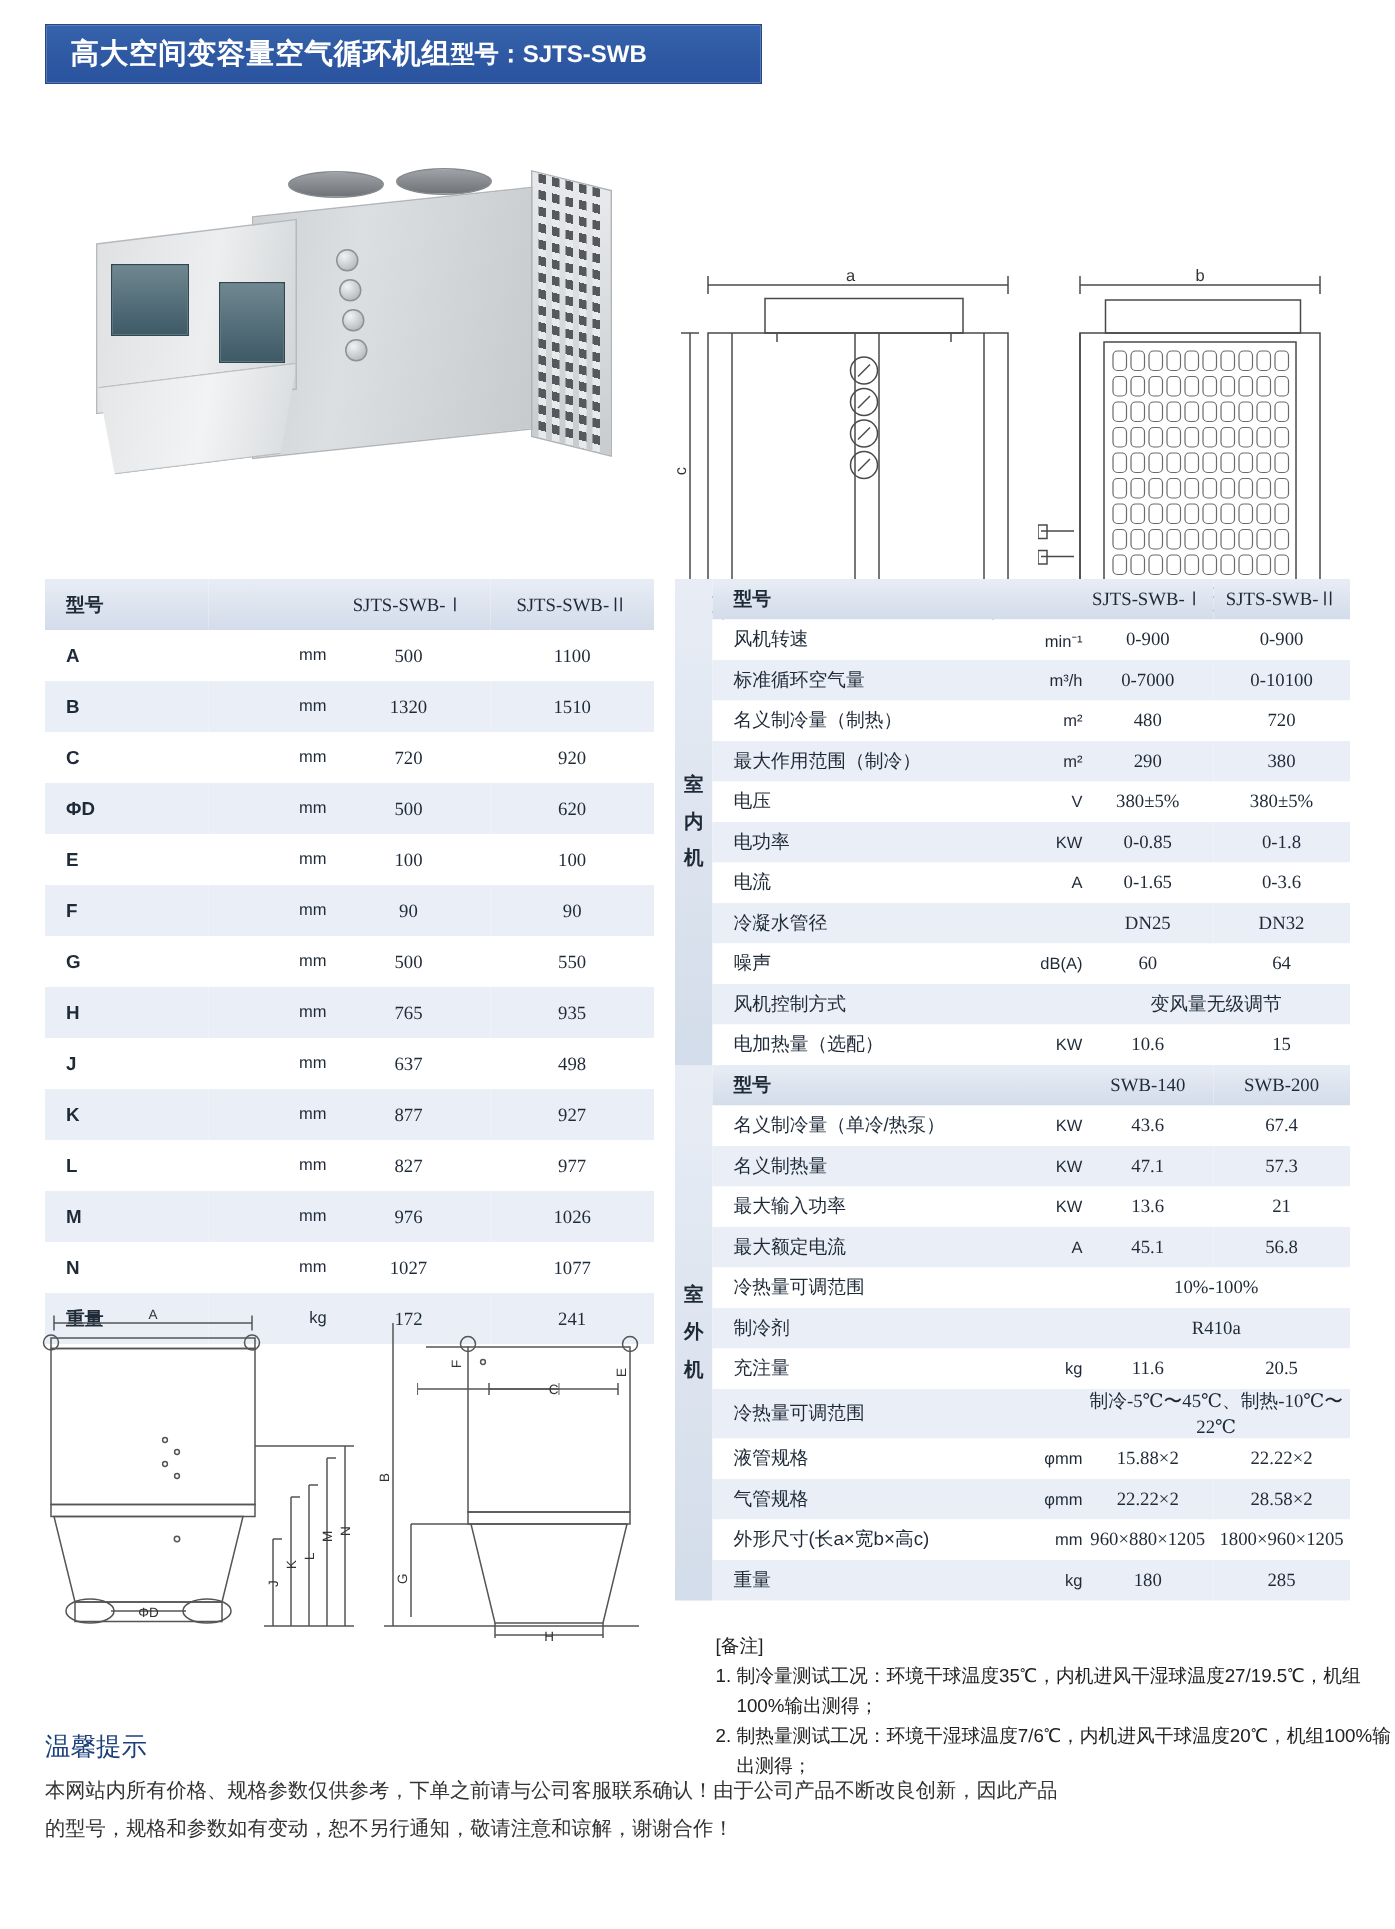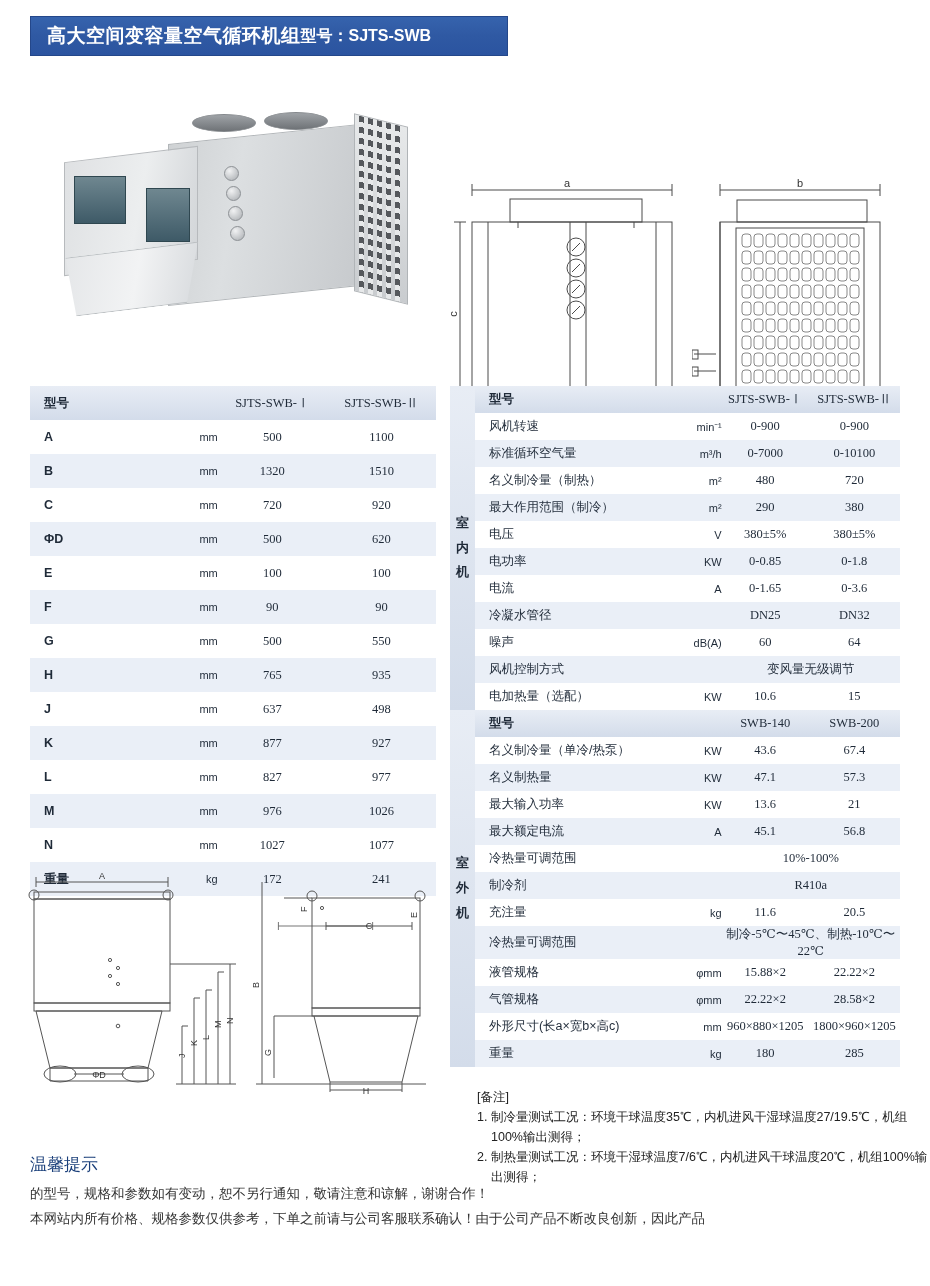--- a/index.html
+++ b/index.html
@@ -567,18 +567,18 @@
     <div class="nt-title">[备注]</div>
     <ol id="remarks-list">
         <li><span class="num">1.</span><span>制冷量测试工况：环境干球温度35℃，内机进风干湿球温度27/19.5℃，机组100%输出测得；</span></li>
         <li><span class="num">2.</span><span>制热量测试工况：环境干湿球温度7/6℃，内机进风干球温度20℃，机组100%输出测得；</span></li>
       </ol>
   </div>
 
   <div class="footer">
     <div class="f-title">温馨提示</div>
     <div class="f-body">
+      <div>本网站内所有价格、规格参数仅供参考，下单之前请与公司客服联系确认！由于公司产品不断改良创新，因此产品</div>
       <div>的型号，规格和参数如有变动，恕不另行通知，敬请注意和谅解，谢谢合作！</div>
-      <div>本网站内所有价格、规格参数仅供参考，下单之前请与公司客服联系确认！由于公司产品不断改良创新，因此产品</div>
     </div>
   </div>
 
 </div>
 
 </body></html>

